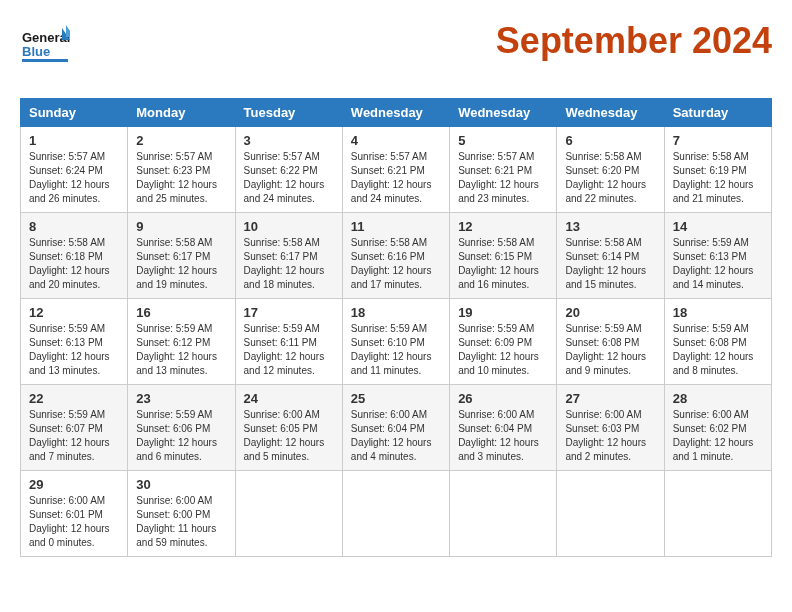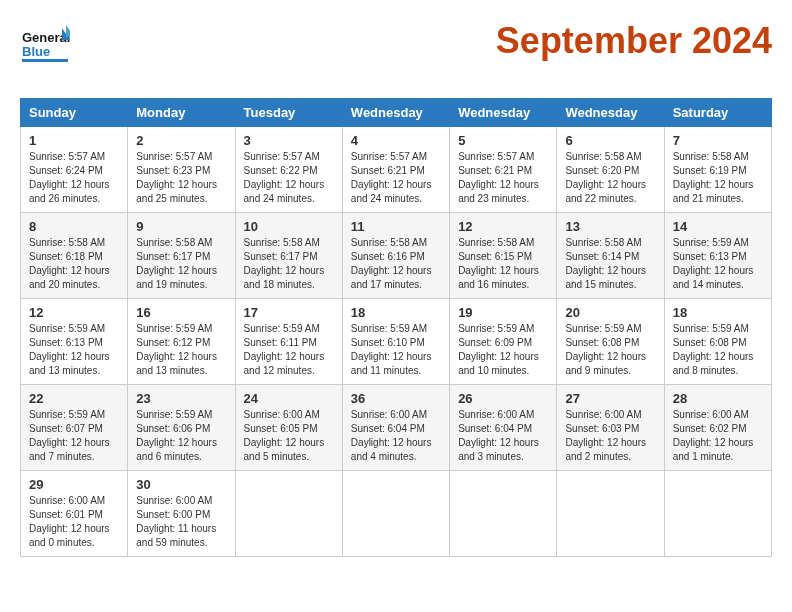--- a/index.html
+++ b/index.html
@@ -301,21 +301,21 @@
       </td>
         <td>
         <span class="day-number">24</span>
         <div class="day-info">
           Sunrise: 6:00 AM<br>
           Sunset: 6:05 PM<br>
           Daylight: 12 hours and 5 minutes.
         </div>
       </td>
         <td>
-        <span class="day-number">36</span>
+        <span class="day-number">25</span>
         <div class="day-info">
           Sunrise: 6:00 AM<br>
           Sunset: 6:04 PM<br>
           Daylight: 12 hours and 4 minutes.
         </div>
       </td>
         <td>
         <span class="day-number">26</span>
         <div class="day-info">
           Sunrise: 6:00 AM<br>

